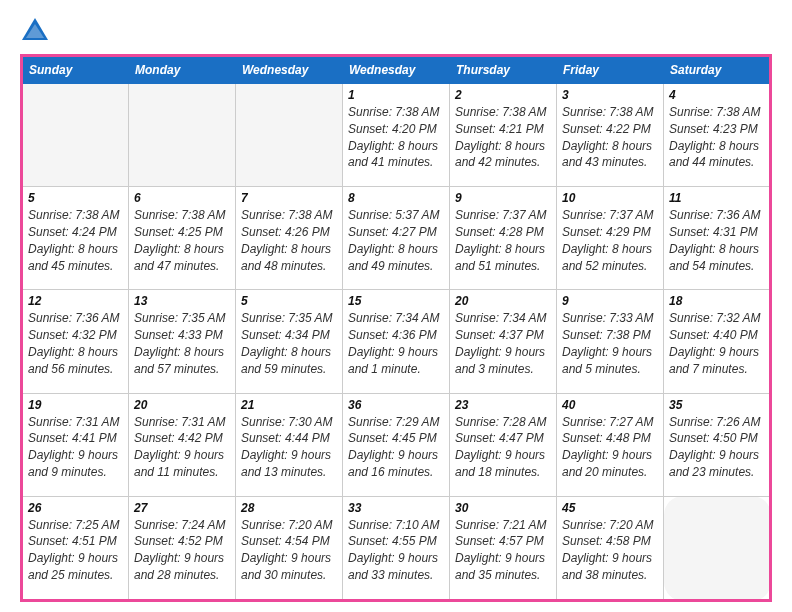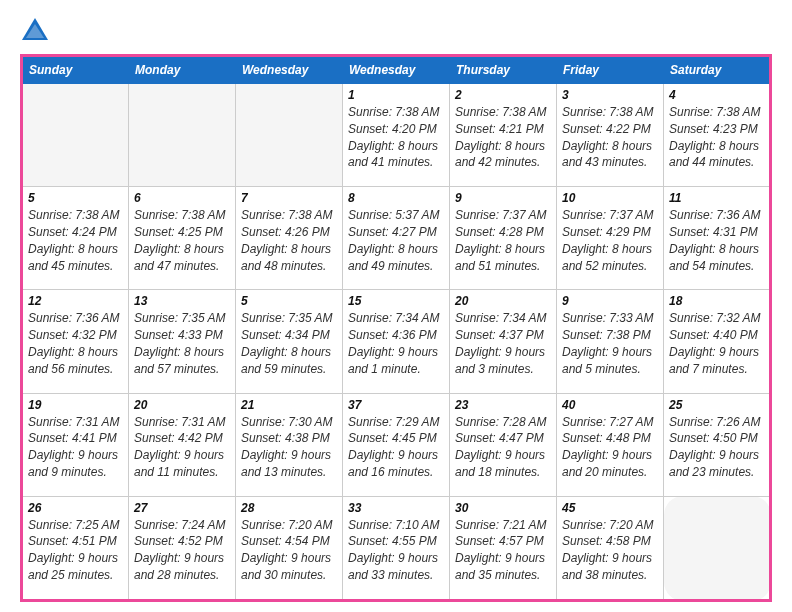--- a/index.html
+++ b/index.html
@@ -266,43 +266,43 @@
           </td>
           <td>
             <span class="day-num">20</span>
             <div class="day-detail">Sunrise: 7:31 AM
 Sunset: 4:42 PM
 Daylight: 9 hours and 11 minutes.</div>
           </td>
           <td>
             <span class="day-num">21</span>
             <div class="day-detail">Sunrise: 7:30 AM
-Sunset: 4:38 PM
+Sunset: 4:44 PM
 Daylight: 9 hours and 13 minutes.</div>
           </td>
           <td>
-            <span class="day-num">37</span>
+            <span class="day-num">36</span>
             <div class="day-detail">Sunrise: 7:29 AM
 Sunset: 4:45 PM
 Daylight: 9 hours and 16 minutes.</div>
           </td>
           <td>
             <span class="day-num">23</span>
             <div class="day-detail">Sunrise: 7:28 AM
 Sunset: 4:47 PM
 Daylight: 9 hours and 18 minutes.</div>
           </td>
           <td>
             <span class="day-num">40</span>
             <div class="day-detail">Sunrise: 7:27 AM
 Sunset: 4:48 PM
 Daylight: 9 hours and 20 minutes.</div>
           </td>
           <td>
-            <span class="day-num">25</span>
+            <span class="day-num">35</span>
             <div class="day-detail">Sunrise: 7:26 AM
 Sunset: 4:50 PM
 Daylight: 9 hours and 23 minutes.</div>
           </td>
         </tr>
         <tr class="last-row">
           <td>
             <span class="day-num">26</span>
             <div class="day-detail">Sunrise: 7:25 AM
 Sunset: 4:51 PM

